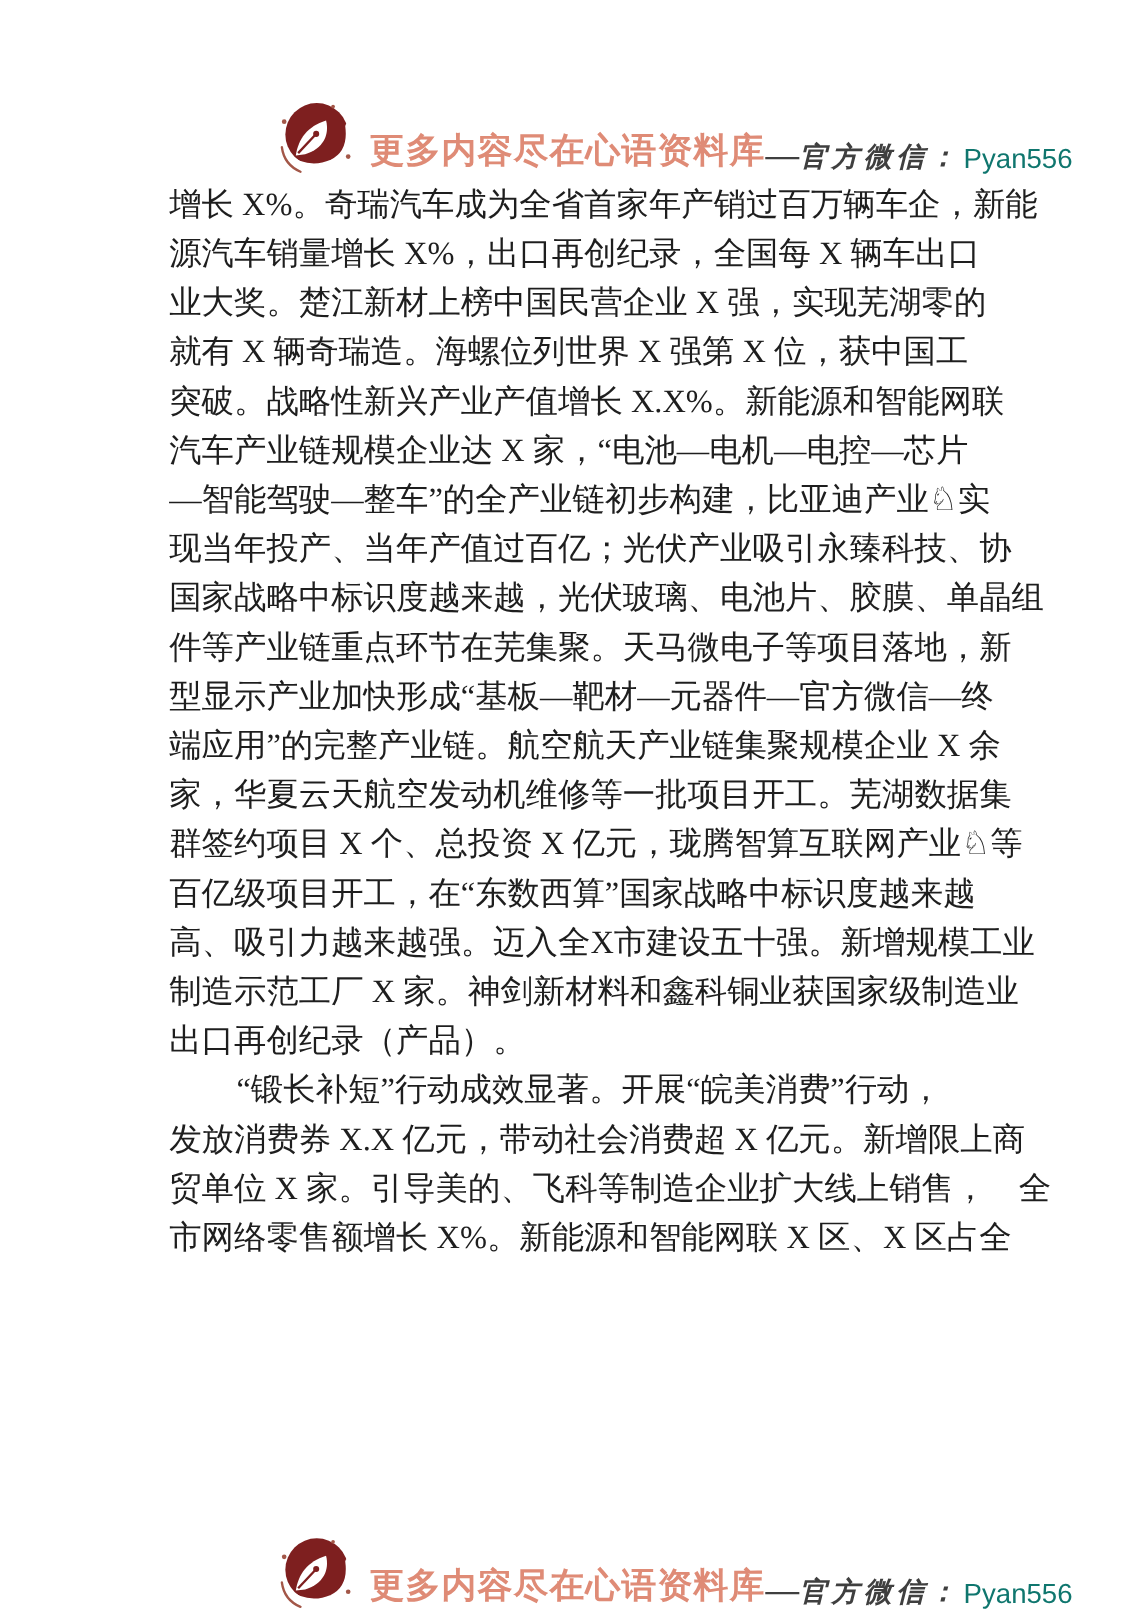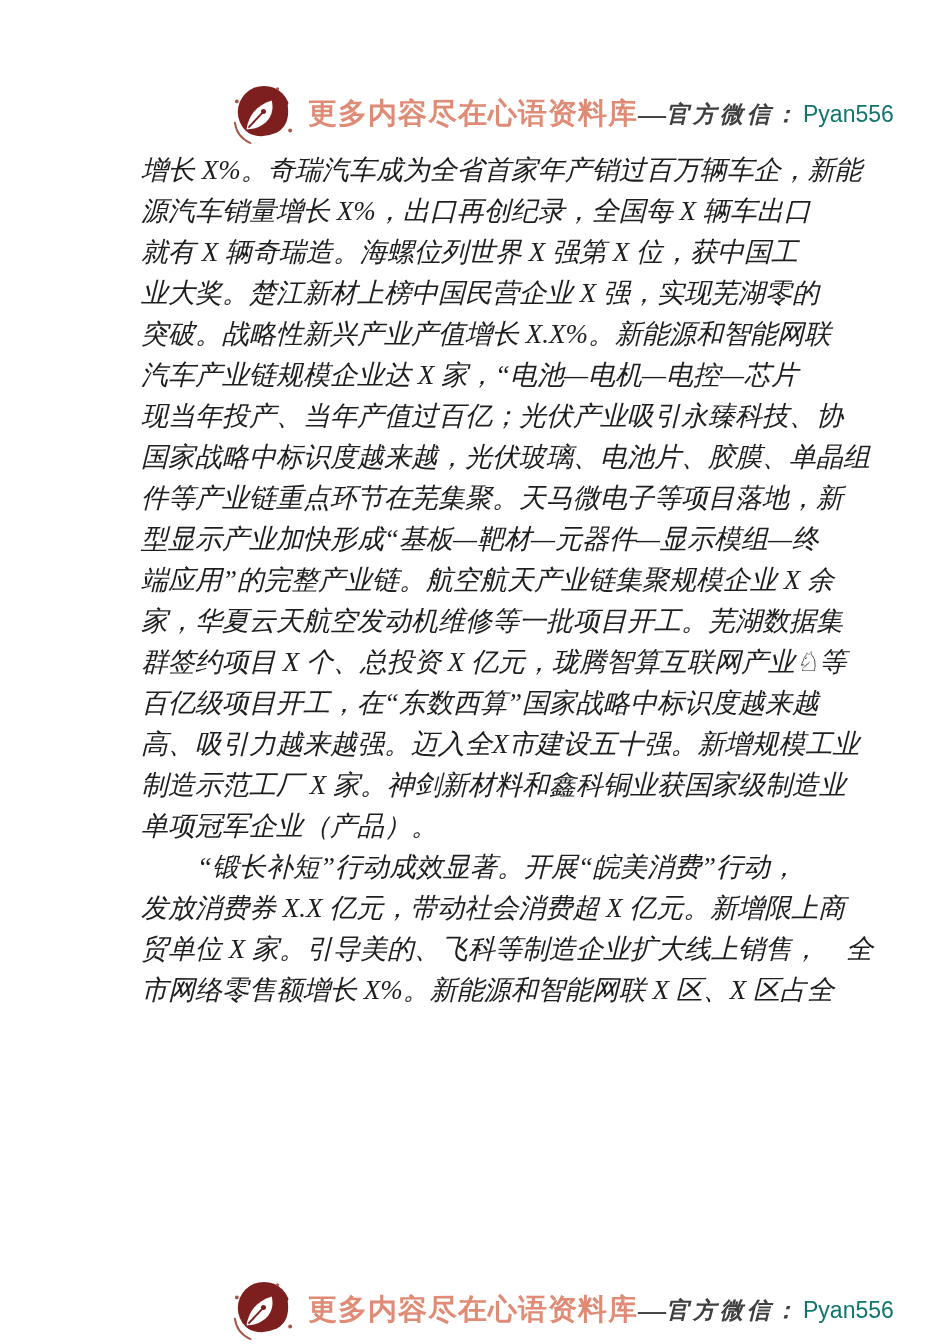--- a/index.html
+++ b/index.html
@@ -8,21 +8,21 @@
     width: 950px;
     height: 1344px;
     background: #ffffff;
     overflow: hidden;
     font-family: "Liberation Serif", "DejaVu Serif", serif;
   }
   .watermark {
     position: absolute;
     left: 226px;
     display: flex;
-    align-items: center;
+    align-items: flex-end;
     white-space: nowrap;
   }
   .watermark.top { top: 82px; }
   .watermark.bottom { top: 1278px; }
   .wm-logo { width: 74px; height: 64px; margin-right: 8px; flex: 0 0 auto; }
   .wm-brand {
     color: #DF8B76;
     font-size: 29px;
     font-weight: 700;
     letter-spacing: 1px;
@@ -50,21 +50,20 @@
     left: 141px;
     top: 150px;
     width: 690px;
     color: #1E1E1E;
     font-size: 27px;
   }
   .line {
     height: 41px;
     line-height: 41px;
     white-space: pre;
-    font-style: italic;
   }
   .line.indent { padding-left: 56px; }
 </style>
 </head>
 <body>
 
 <div class="page">
 
   <div class="watermark top">
     <svg class="wm-logo" viewBox="0 0 72 66" aria-hidden="true">
@@ -80,35 +79,36 @@
     </svg>
     <span class="wm-brand">更多内容尽在心语资料库</span>
     <span class="wm-sep">—</span>
     <span class="wm-label">官方微信：</span>
     <span class="wm-account">Pyan556</span>
   </div>
 
   <div class="doc-body">
     <div class="line">增长 X%。奇瑞汽车成为全省首家年产销过百万辆车企，新能</div>
     <div class="line">源汽车销量增长 X%，出口再创纪录，全国每 X 辆车出口</div>
+    <div class="line">业大奖。楚江新材上榜中国民营企业 X 强，实现芜湖零的</div>
     <div class="line">就有 X 辆奇瑞造。海螺位列世界 X 强第 X 位，获中国工</div>
-    <div class="line">业大奖。楚江新材上榜中国民营企业 X 强，实现芜湖零的</div>
     <div class="line">突破。战略性新兴产业产值增长 X.X%。新能源和智能网联</div>
     <div class="line">汽车产业链规模企业达 X 家，“电池—电机—电控—芯片</div>
+    <div class="line">—智能驾驶—整车”的全产业链初步构建，比亚迪产业♘实</div>
     <div class="line">现当年投产、当年产值过百亿；光伏产业吸引永臻科技、协</div>
     <div class="line">国家战略中标识度越来越，光伏玻璃、电池片、胶膜、单晶组</div>
     <div class="line">件等产业链重点环节在芜集聚。天马微电子等项目落地，新</div>
-    <div class="line">型显示产业加快形成“基板—靶材—元器件—显示模组—终</div>
+    <div class="line">型显示产业加快形成“基板—靶材—元器件—官方微信—终</div>
     <div class="line">端应用”的完整产业链。航空航天产业链集聚规模企业 X 余</div>
     <div class="line">家，华夏云天航空发动机维修等一批项目开工。芜湖数据集</div>
     <div class="line">群签约项目 X 个、总投资 X 亿元，珑腾智算互联网产业♘等</div>
     <div class="line">百亿级项目开工，在“东数西算”国家战略中标识度越来越</div>
     <div class="line">高、吸引力越来越强。迈入全X市建设五十强。新增规模工业</div>
     <div class="line">制造示范工厂 X 家。神剑新材料和鑫科铜业获国家级制造业</div>
-    <div class="line">单项冠军企业（产品）。</div>
+    <div class="line">出口再创纪录（产品）。</div>
     <div class="line indent">“锻长补短”行动成效显著。开展“皖美消费”行动，</div>
     <div class="line">发放消费券 X.X 亿元，带动社会消费超 X 亿元。新增限上商</div>
     <div class="line">贸单位 X 家。引导美的、飞科等制造企业扩大线上销售，　全</div>
     <div class="line">市网络零售额增长 X%。新能源和智能网联 X 区、X 区占全</div>
   </div>
 
   <div class="watermark bottom">
     <svg class="wm-logo" viewBox="0 0 72 66" aria-hidden="true">
       <circle cx="37" cy="31" r="27" fill="#7E1F1F"></circle>
       <path d="M10 49 Q 29 64 50 55 Q 67 47 64 24" stroke="#FFFFFF" stroke-width="5" fill="none" stroke-linecap="round"></path>

